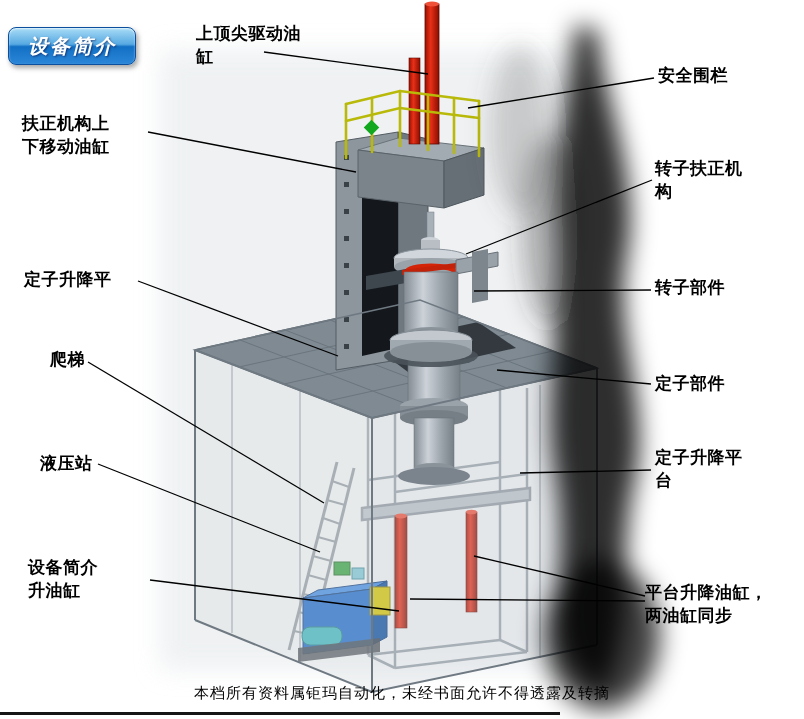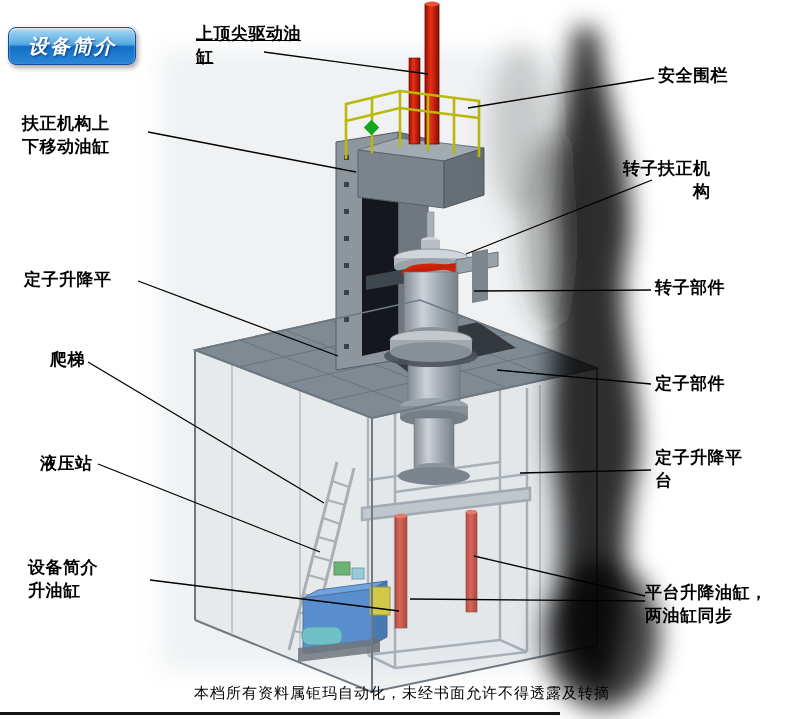--- a/index.html
+++ b/index.html
@@ -241,26 +241,26 @@
       <line x1="150" y1="580" x2="399" y2="611"></line>
       <line x1="645" y1="596" x2="474" y2="556"></line>
       <line x1="645" y1="601" x2="410" y2="599"></line>
     </g>
   </svg>
 
   <div class="badge">
     <span>设备简介</span>
   </div>
 
-  <div class="callout" style="left:196px; top:22px;text-decoration:underline;">上顶尖驱动油
+  <div class="callout" style="left:196px; top:22px;">上顶尖驱动油
 缸</div>
   <div class="callout" style="left:658px; top:64px;">安全围栏</div>
   <div class="callout" style="left:22px;  top:112px;">扶正机构上
 下移动油缸</div>
-  <div class="callout" style="left:623px; top:157px;text-align:right;">转子扶正机
+  <div class="callout" style="left:655px; top:157px;">转子扶正机
 构</div>
   <div class="callout" style="left:24px;  top:268px;">定子升降平</div>
   <div class="callout" style="left:655px; top:276px;">转子部件</div>
   <div class="callout" style="left:50px;  top:348px;">爬梯</div>
   <div class="callout" style="left:655px; top:372px;">定子部件</div>
   <div class="callout" style="left:40px;  top:452px;">液压站</div>
   <div class="callout" style="left:655px; top:446px;">定子升降平
 台</div>
   <div class="callout" style="left:28px;  top:556px;">设备简介
 升油缸</div>

